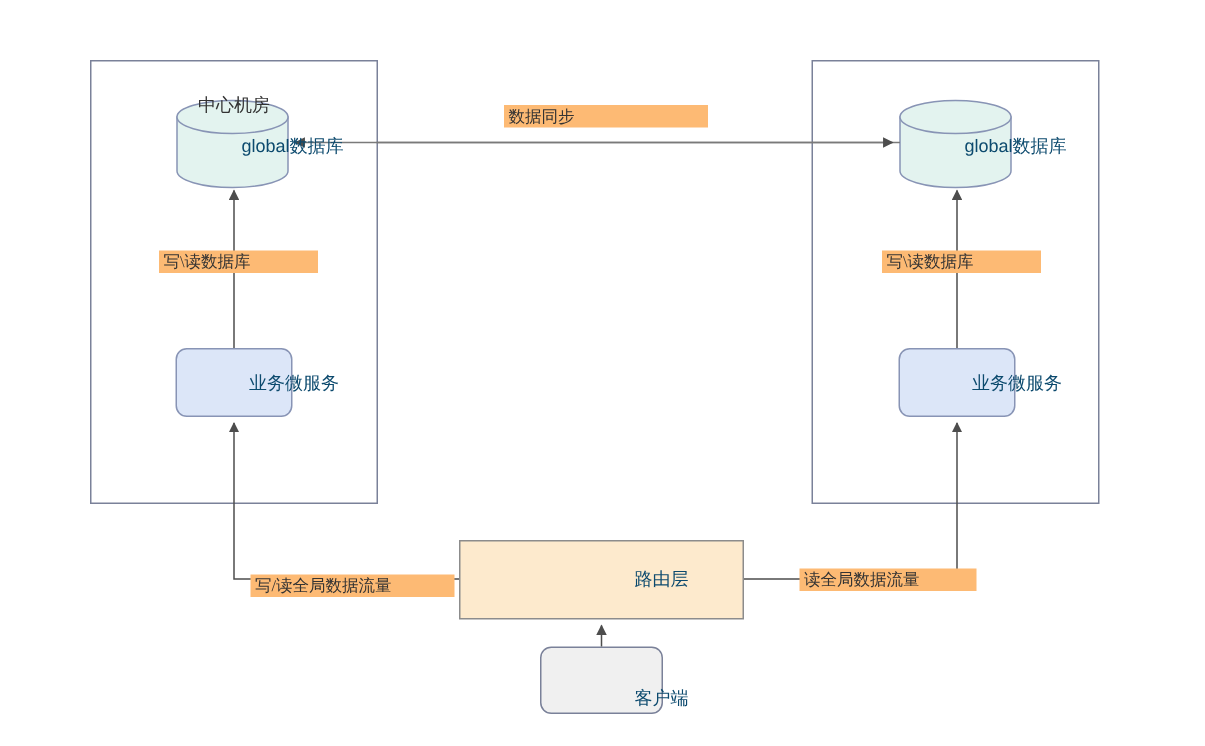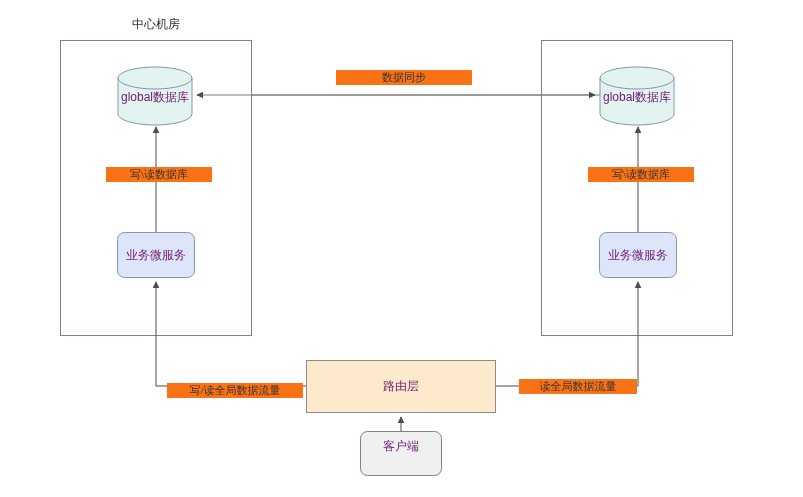--- a/index.html
+++ b/index.html
@@ -23,40 +23,42 @@
     top: 0;
     width: 803px;
     height: 497px;
   }
   .node-label {
     position: absolute;
     display: flex;
     align-items: center;
     justify-content: center;
     text-align: center;
-    color: #701a75;
+    color: #0c4a6e;
     font-size: 12px;
     line-height: 1.25;
     white-space: nowrap;
     pointer-events: none;
+    margin-left: 40px;
   }
   .zone-title {
     position: absolute;
     text-align: center;
     color: #333333;
     font-size: 12px;
     white-space: nowrap;
+    margin-top: 46px;
   }
   .edge-label {
     position: absolute;
-    text-align: center;
+    text-align: left;
     color: #333333;
     font-size: 11px;
     white-space: nowrap;
-    background: #f97316;
+    background: #fdba74;
     padding: 0 3px;
     font-family: Liberation Serif, serif;
   }
 </style>
 </head>
 <body>
 
 <div id="canvas">
 
   <svg id="svg-layer" viewBox="0 0 803 497" xmlns="http://www.w3.org/2000/svg">
@@ -102,21 +104,21 @@
     <path d="M 401 431 L 401 417" fill="none" stroke="#4d4d4d" stroke-width="1" marker-end="url(#arrow)"></path>
   </svg>
 
   <div class="zone-title" style="left:60px; top:16px; width:192px;">中心机房</div>
 
   <div class="node-label" style="left:118px; top:82px; width:74px; height:30px;">global数据库</div>
   <div class="node-label" style="left:600px; top:82px; width:74px; height:30px;">global数据库</div>
   <div class="node-label" style="left:117px; top:232px; width:78px; height:46px;">业务微服务</div>
   <div class="node-label" style="left:599px; top:232px; width:78px; height:46px;">业务微服务</div>
   <div class="node-label" style="left:306px; top:360px; width:190px; height:53px;text-align:right;">路由层</div>
-  <div class="node-label" style="left:360px; top:431px; width:82px; height:30px;">客户端</div>
+  <div class="node-label" style="left:360px; top:451px; width:82px; height:30px;font-family:Liberation Mono, monospace;">客户端</div>
 
   <div class="edge-label" style="left:336px; top:70px; width:130px;">数据同步</div>
   <div class="edge-label" style="left:106px; top:167px; width:100px;">写\读数据库</div>
   <div class="edge-label" style="left:588px; top:167px; width:100px;">写\读数据库</div>
   <div class="edge-label" style="left:167px; top:383px; width:130px;">写/读全局数据流量</div>
-  <div class="edge-label" style="left:519px; top:379px; width:112px;">读全局数据流量</div>
+  <div class="edge-label" style="left:533px; top:379px; width:112px;">读全局数据流量</div>
 
 </div>
 
 </body></html>

